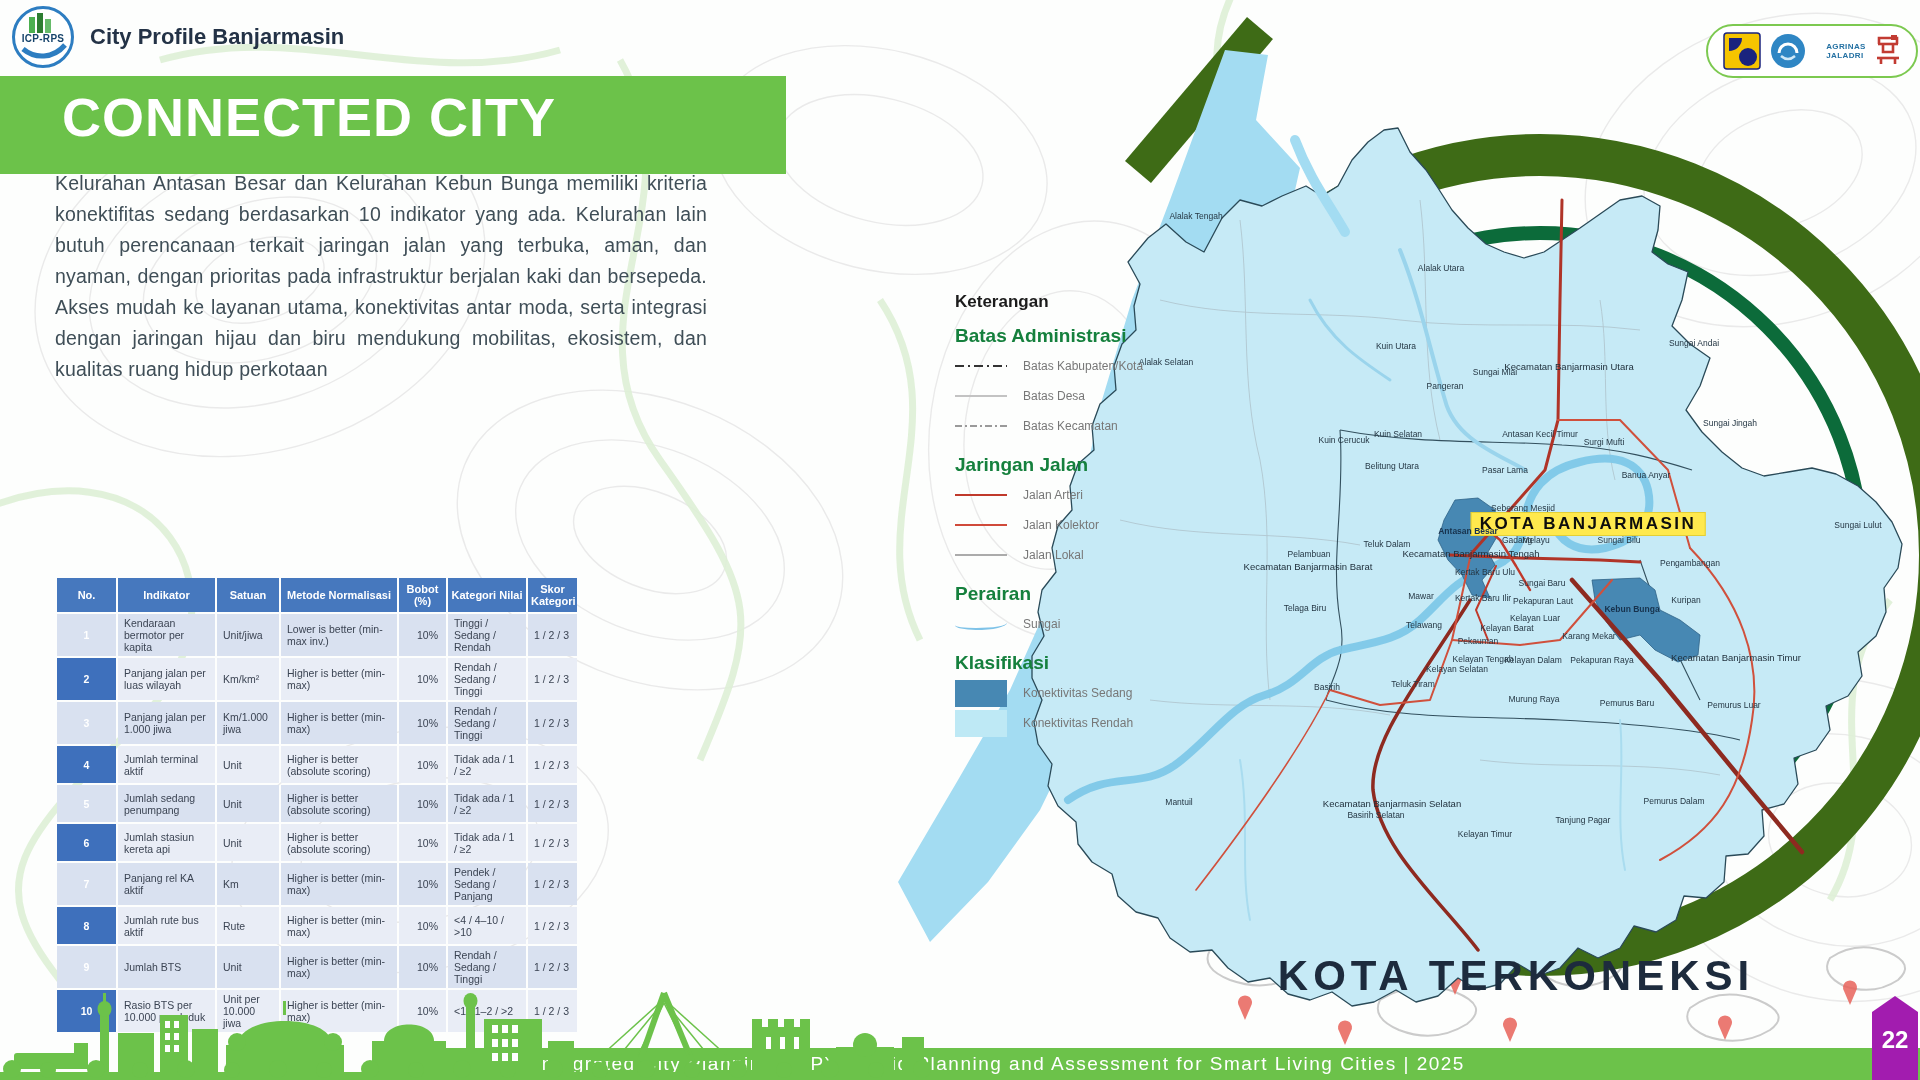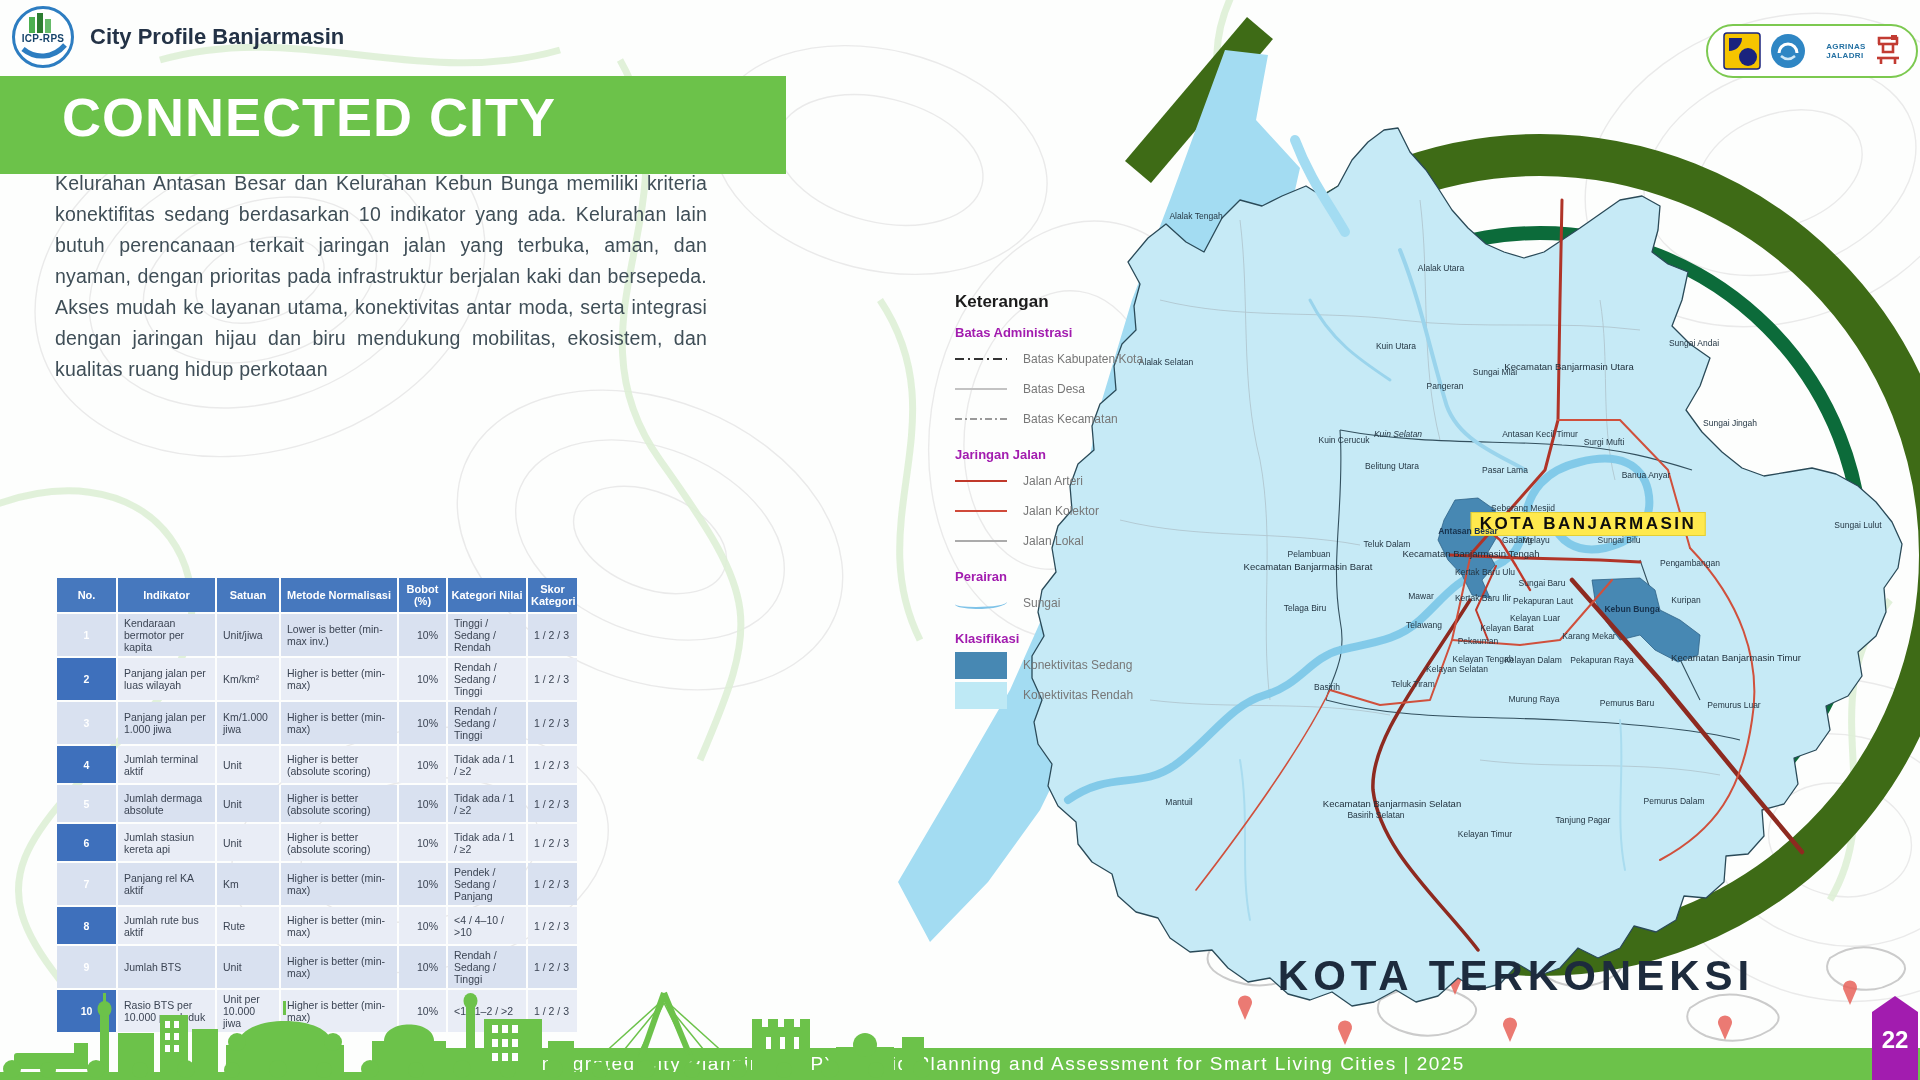--- a/index.html
+++ b/index.html
@@ -40,21 +40,21 @@
   .ind-table tr.odd td{background:#D9E1F0;}
   .ind-table td.no-cell{background:#3E70BC;color:#fff;font-weight:bold;text-align:center;}
   .ind-table col.c0{width:59px}.ind-table col.c1{width:97px}.ind-table col.c2{width:62px}
   .ind-table col.c3{width:116px}.ind-table col.c4{width:47px}.ind-table col.c5{width:78px}
   .ind-table col.c6{width:49px}
   .ind-table td.num{text-align:right;padding-right:8px;}
 
   
   .legend{position:absolute;left:955px;top:292px;width:300px;}
   .legend-title{font-size:17px;font-weight:bold;color:#1b1b1b;margin-bottom:10px;}
-  .legend-sec-title{font-size:13px;font-weight:bold;color:#a21caf;margin:13px 0 4px 0;}
+  .legend-sec-title{font-size:19px;font-weight:bold;color:#15803d;margin:13px 0 4px 0;}
   .legend-row{display:flex;align-items:center;height:30px;}
   .legend-sw{width:52px;margin-right:16px;flex:none;}
   .legend-label{font-size:12px;color:#777;}
   .sw-dashdot-dark{height:2px;background:repeating-linear-gradient(90deg,#333 0 9px,transparent 9px 13px,#333 13px 15px,transparent 15px 19px);}
   .sw-dashdot-gray{height:1.5px;background:repeating-linear-gradient(90deg,#9a9a9a 0 7px,transparent 7px 10px,#9a9a9a 10px 12px,transparent 12px 15px);}
   .sw-line-light{height:1.5px;background:#c3c3c3;}
   .sw-line-red{height:2.5px;background:#C0392B;}
   .sw-line-red-thin{height:1.5px;background:#D04A3A;}
   .sw-line-gray{height:1.5px;background:#ababab;}
   .sw-wave{height:10px;border-bottom:2px solid #7FC3E8;border-radius:0 0 60% 40%;}
@@ -219,21 +219,21 @@
 
   <div class="abs" style="left:0;top:0;width:1920px;height:1080px;pointer-events:none;">
       <div class="map-label" style="left: 1196px; top: 216px;">Alalak Tengah</div>
       <div class="map-label" style="left: 1441px; top: 268px;">Alalak Utara</div>
       <div class="map-label" style="left: 1694px; top: 343px;">Sungai Andai</div>
       <div class="map-label" style="left: 1166px; top: 362px;">Alalak Selatan</div>
       <div class="map-label" style="left: 1396px; top: 346px;">Kuin Utara</div>
       <div class="map-label k" style="left: 1569px; top: 366px;">Kecamatan Banjarmasin Utara</div>
       <div class="map-label" style="left: 1495px; top: 372px;">Sungai Miai</div>
       <div class="map-label" style="left: 1445px; top: 386px;">Pangeran</div>
-      <div class="map-label" style="left: 1398px; top: 434px; font-style: italic;">Kuin Selatan</div>
+      <div class="map-label" style="left: 1398px; top: 434px;">Kuin Selatan</div>
       <div class="map-label" style="left: 1540px; top: 434px;">Antasan Kecil Timur</div>
       <div class="map-label" style="left: 1604px; top: 442px;">Surgi Mufti</div>
       <div class="map-label" style="left: 1344px; top: 440px;">Kuin Cerucuk</div>
       <div class="map-label" style="left: 1392px; top: 466px;">Belitung Utara</div>
       <div class="map-label" style="left: 1505px; top: 470px;">Pasar Lama</div>
       <div class="map-label" style="left: 1730px; top: 423px;">Sungai Jingah</div>
       <div class="map-label" style="left: 1646px; top: 475px;">Banua Anyar</div>
       <div class="map-label" style="left: 1523px; top: 508px;">Seberang Mesjid</div>
       <div class="map-label city" style="left: 1588px; top: 524px;">KOTA BANJARMASIN</div>
       <div class="map-label hl" style="left: 1468px; top: 531px;">Antasan Besar</div>
@@ -424,21 +424,21 @@
           <td class="no-cell">4</td>
           <td>Jumlah terminal aktif</td>
           <td>Unit</td>
           <td>Higher is better (absolute scoring)</td>
           <td class="num">10%</td>
           <td>Tidak ada / 1 / ≥2</td>
           <td>1 / 2 / 3</td>
         </tr>
         <tr class="odd">
           <td class="no-cell">5</td>
-          <td>Jumlah dermaga absolute</td>
+          <td>Jumlah sedang penumpang</td>
           <td>Unit</td>
           <td>Higher is better (absolute scoring)</td>
           <td class="num">10%</td>
           <td>Tidak ada / 1 / ≥2</td>
           <td>1 / 2 / 3</td>
         </tr>
         <tr class="even">
           <td class="no-cell">6</td>
           <td>Jumlah stasiun kereta api</td>
           <td>Unit</td>

